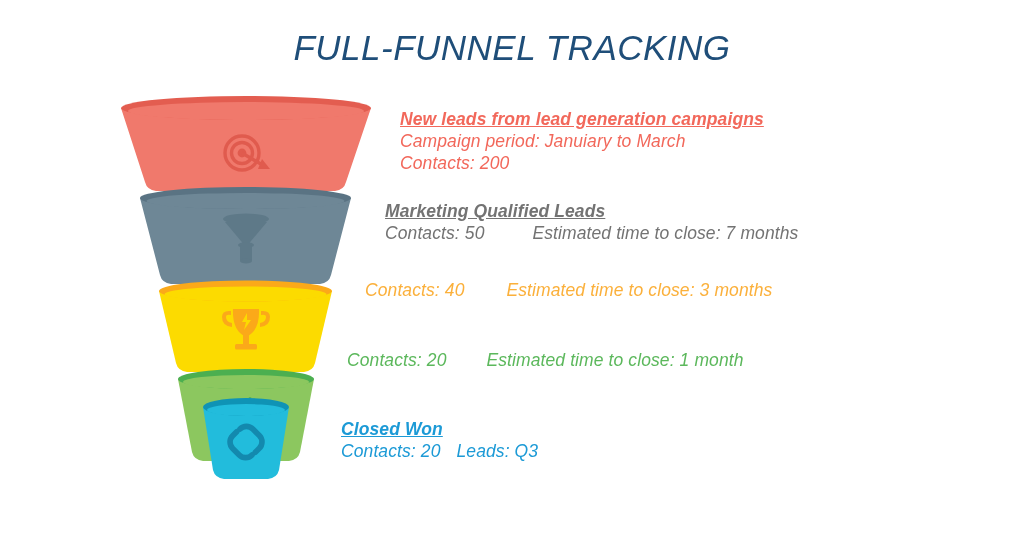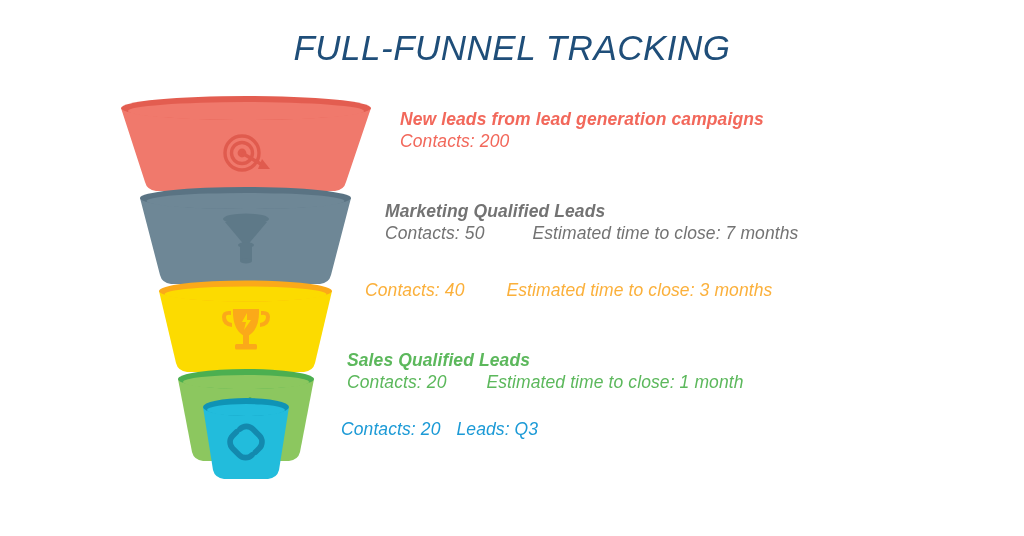--- a/index.html
+++ b/index.html
@@ -48,20 +48,21 @@
     position: absolute;
     white-space: nowrap;
     font-family: "Liberation Sans", sans-serif;
     font-style: italic;
   }
   .label-head {
     font-weight: bold;
     font-size: 17.5px;
     line-height: 22px;
     letter-spacing: 0.1px;
+    text-decoration: underline;
   }
   .label-line {
     font-weight: 400;
     font-size: 17.5px;
     line-height: 22px;
     letter-spacing: 0.1px;
   }
   .label-row {
     display: flex;
     flex-direction: row;
@@ -144,20 +145,24 @@
       <g fill="none" stroke="#1389AE" stroke-width="5.6" stroke-linecap="round">
         <path d="M140,334 a9,9 0 0 1 12.8,0 l6.5,6.5 a9,9 0 0 1 0,12.8 l-4,4"></path>
         <path d="M152,360 a9,9 0 0 1 -12.8,0 l-6.5,-6.5 a9,9 0 0 1 0,-12.8 l4,-4"></path>
       </g>
     </g>
   </svg>
 
   <div class="label-block" id="label-1" style="color: rgb(242, 104, 91);">
     <div class="label-head">New leads from lead generation campaigns</div>
     <div class="label-line">
+      <span>Campaign period:</span>
+      <span>Januiary to March</span>
+    </div>
+    <div class="label-line">
       <span>Contacts:</span>
       <span>200</span>
     </div>
   </div>
 
   <div class="label-block" id="label-2" style="color: #737373;">
     <div class="label-head">Marketing Qualified Leads</div>
     <div class="label-line label-row">
       <span>Contacts:</span>
       <span>&nbsp;</span>
@@ -175,33 +180,33 @@
       <span>&nbsp;</span>
       <span>40</span>
       <span class="gap-3"></span>
       <span>Estimated time to close:</span>
       <span>&nbsp;</span>
       <span>3 months</span>
     </div>
   </div>
 
   <div class="label-block" id="label-4" style="color: rgb(92, 184, 92);">
-    <div class="label-head">Sales Qualified Leads</div>
     <div class="label-line label-row">
       <span>Contacts:</span>
       <span>&nbsp;</span>
       <span>20</span>
       <span class="gap-4"></span>
       <span>Estimated time to close:</span>
       <span>&nbsp;</span>
       <span> 1 month</span>
     </div>
   </div>
 
   <div class="label-block" id="label-5" style="color: rgb(28, 154, 214);">
+    <div class="label-head">Closed Won</div>
     <div class="label-line label-row">
       <span>Contacts:</span>
       <span>&nbsp;</span>
       <span>20</span>
       <span class="gap-5"></span>
       <span>Leads:</span>
       <span>&nbsp;</span>
       <span>Q3</span>
     </div>
   </div>

